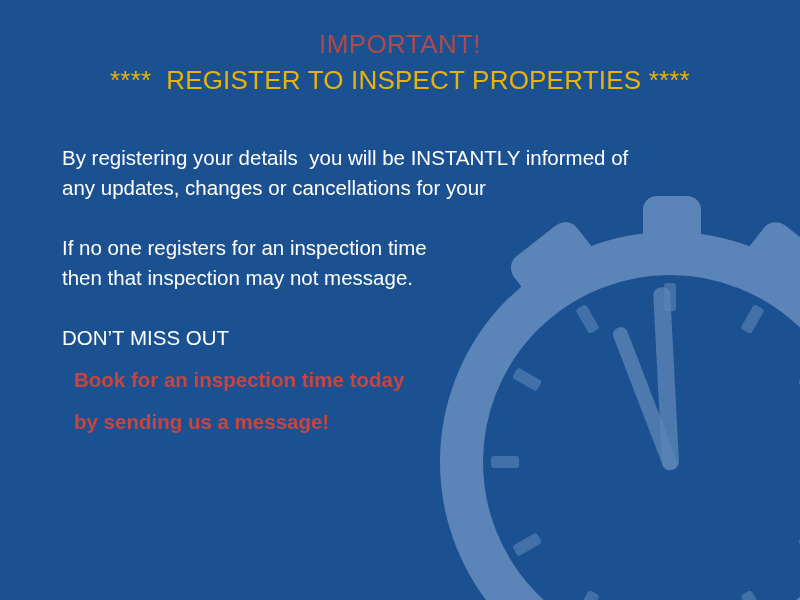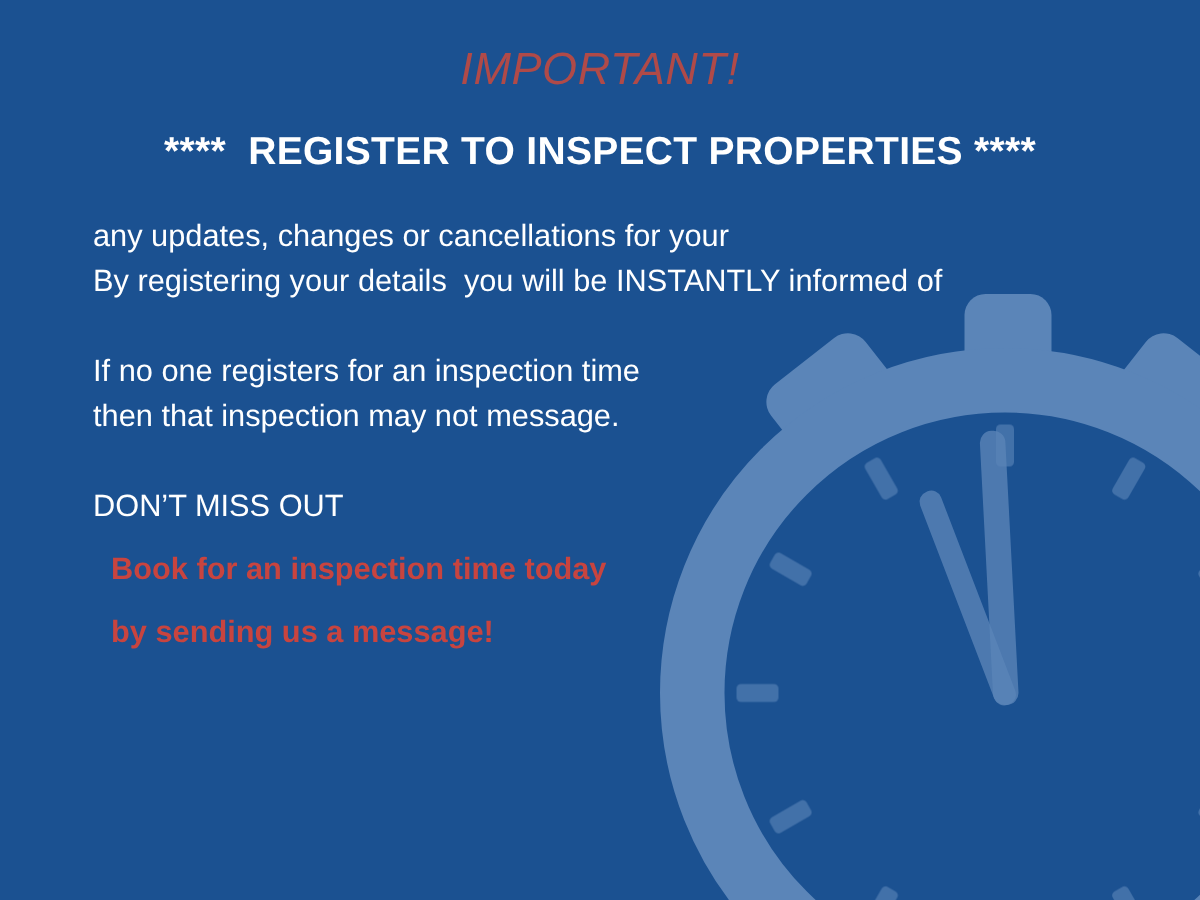--- a/index.html
+++ b/index.html
@@ -34,36 +34,35 @@
   .heading-block {
     position: absolute;
     left: 0;
     top: 28px;
     width: 800px;
     text-align: center;
     z-index: 5;
   }
   .heading-important {
     font-family: "Liberation Sans", sans-serif;
-    font-size: 30px;
+    font-size: 26px;
     font-weight: 400;
     letter-spacing: 0.4px;
     color: #b04a48;
     line-height: 1.25;
     margin: 0;
-    font-style: italic;
   }
   .heading-register {
     font-family: "Liberation Sans", sans-serif;
     font-size: 26px;
-    font-weight: bold;
+    font-weight: normal;
     letter-spacing: 0.2px;
-    color: #ffffff;
+    color: #eab308;
     line-height: 1.5;
-    margin: 15px;
+    margin: 0;
     white-space: pre;
   }
 
   
   .body-block {
     position: absolute;
     left: 62px;
     top: 143px;
     width: 660px;
     z-index: 5;
@@ -159,22 +158,22 @@
     </g>
   </svg>
 
   <div class="heading-block">
     <div class="heading-important">IMPORTANT!</div>
     <div class="heading-register">****  REGISTER TO INSPECT PROPERTIES ****</div>
   </div>
 
   <div class="body-block">
 
+    <p class="para">By registering your details  you will be INSTANTLY informed of</p>
     <p class="para">any updates, changes or cancellations for your</p>
-    <p class="para">By registering your details  you will be INSTANTLY informed of</p>
 
     <div class="spacer-line"></div>
 
     <p class="para">If no one registers for an inspection time</p>
     <p class="para">then that inspection may not message.</p>
 
     <div class="spacer-line"></div>
 
     <p class="para">DON’T MISS OUT</p>
     <p class="para-accent">Book for an inspection time today</p>

